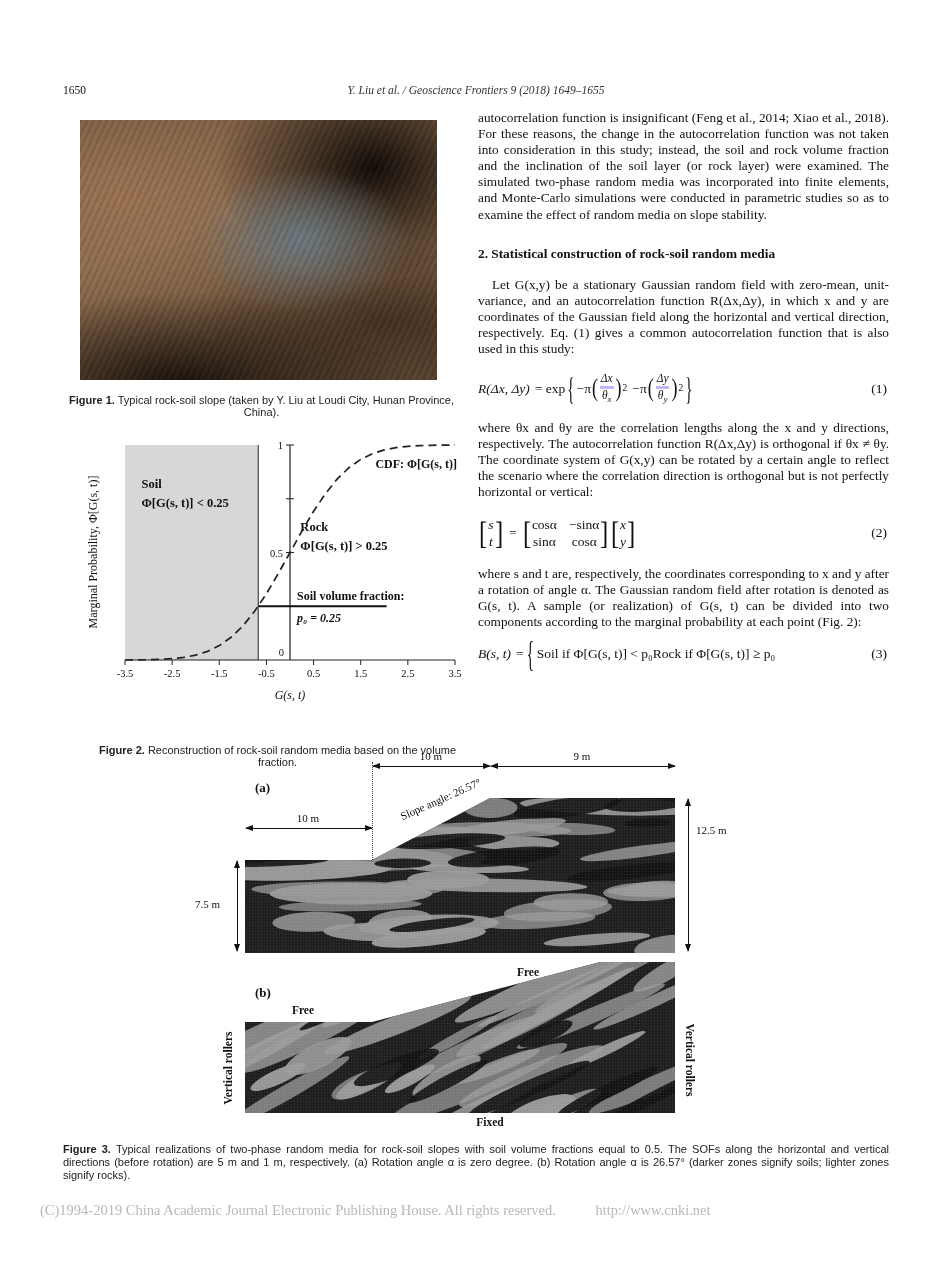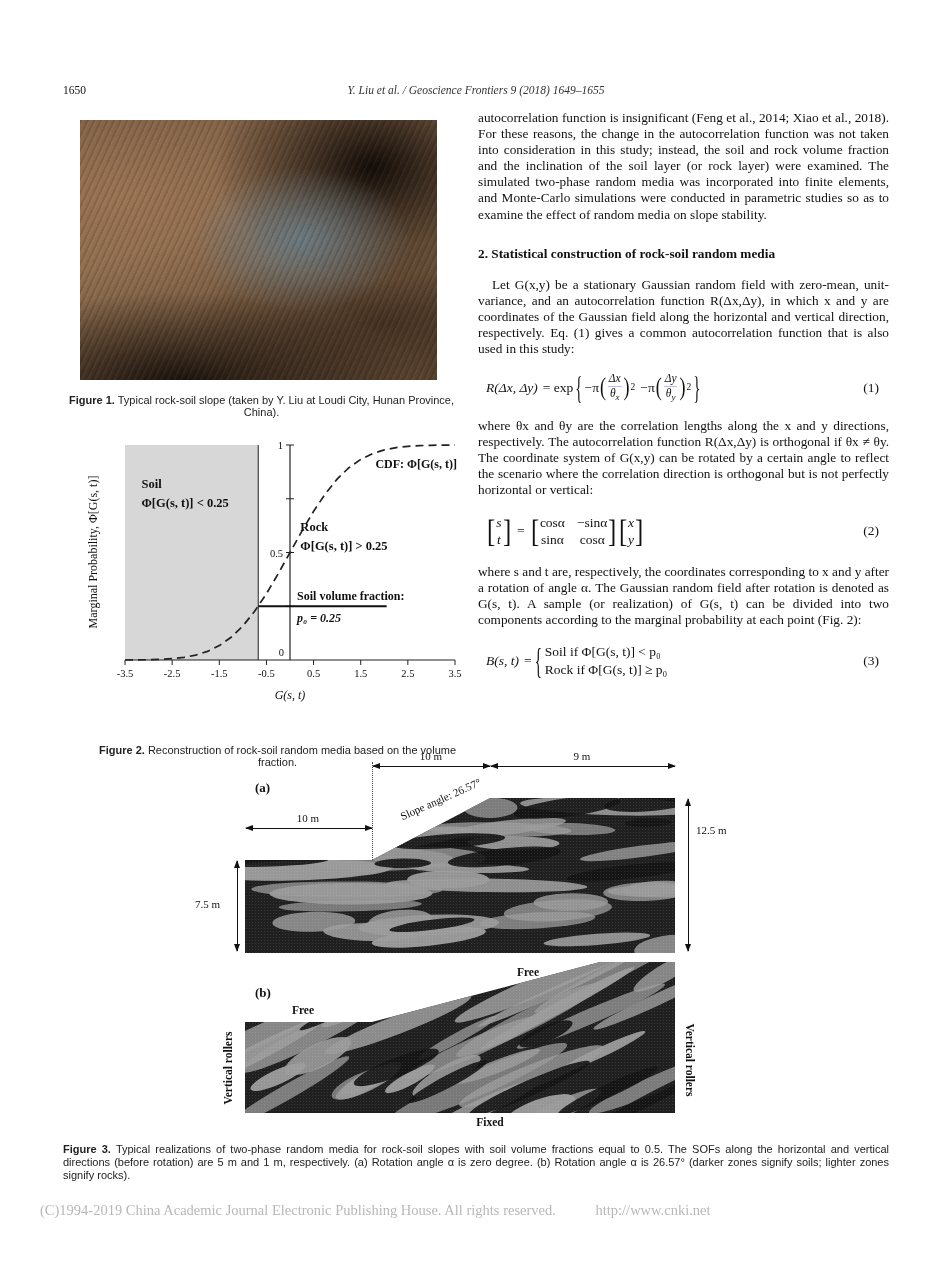--- a/index.html
+++ b/index.html
@@ -29,38 +29,38 @@
   .fig2{position:absolute;left:85px;top:430px;width:380px;height:288px;}
   .fig2 svg{display:block;}
   #fig2-chart text{font-family:"Liberation Serif",serif;fill:#111;}
   
   .rcol{position:absolute;left:478px;top:110px;width:411px;font-size:13.3px;
         line-height:16.1px;text-align:justify;}
   .rcol p{margin:0;}
   .rcol .indent{text-indent:14px;}
   .sechead{font-weight:bold;margin:23px 0 15px 0;text-align:left;}
   
-  .eq{position:relative;display:flex;align-items:center;margin:15px 8px;
+  .eq{position:relative;display:flex;align-items:center;margin:15px 0;
       font-size:13.5px;line-height:1.2;text-align:left;}
   .eq .tag{position:absolute;right:2px;top:50%;transform:translateY(-50%);font-style:normal;}
   .mi{font-style:italic;}
   .mr{font-style:normal;}
   .stretchB{display:inline-block;transform:scaleY(2.1);font-size:15px;margin:0 2px;font-weight:300;}
   .stretchB3{display:inline-block;transform:scaleY(2.4);font-size:15px;margin:0 3px;font-weight:300;}
   .stretchP{display:inline-block;transform:scaleY(1.45);font-size:18px;margin:0 1px;font-weight:300;}
   .frac{display:inline-flex;flex-direction:column;text-align:center;vertical-align:middle;
         font-size:11.5px;line-height:1.2;margin:0 1px;}
-  .frac .fden{border-top:1px solid #c4b5fd;padding:0 2px;}
+  .frac .fden{border-top:3px solid #c4b5fd;padding:0 2px;}
   .exp{font-size:9.5px;vertical-align:12px;font-style:normal;}
   sub{font-size:9px;}
   .bigb{display:inline-block;font-size:31px;line-height:1;font-weight:300;transform:scaleX(.8);vertical-align:middle;}
   .col2{display:inline-flex;flex-direction:column;text-align:center;line-height:1.3;vertical-align:middle;}
   .mat2{display:inline-grid;grid-template-columns:auto auto;column-gap:12px;line-height:1.3;
         text-align:center;vertical-align:middle;}
-  .cases{display:inline-flex;flex-direction:column;line-height:1.35;vertical-align:middle;text-align:left;}
+  .cases{display:inline-flex;flex-direction:row;line-height:1.35;vertical-align:middle;text-align:left;}
   .eqgap{width:5px;display:inline-block;}
   
   .f3label{position:absolute;font-weight:bold;font-size:13px;}
   .f3dimlabel{position:absolute;font-size:11px;text-align:center;}
   .f3blabel{position:absolute;font-weight:bold;font-size:11.5px;text-align:center;}
   .rot{white-space:nowrap;}
   .harrow{position:absolute;height:0;border-top:1.1px solid #111;}
   .harrow::before{content:"";position:absolute;left:-1px;top:-3.6px;border-style:solid;
     border-width:3px 8px 3px 0;border-color:transparent #111 transparent transparent;}
   .harrow::after{content:"";position:absolute;right:-1px;top:-3.6px;border-style:solid;

